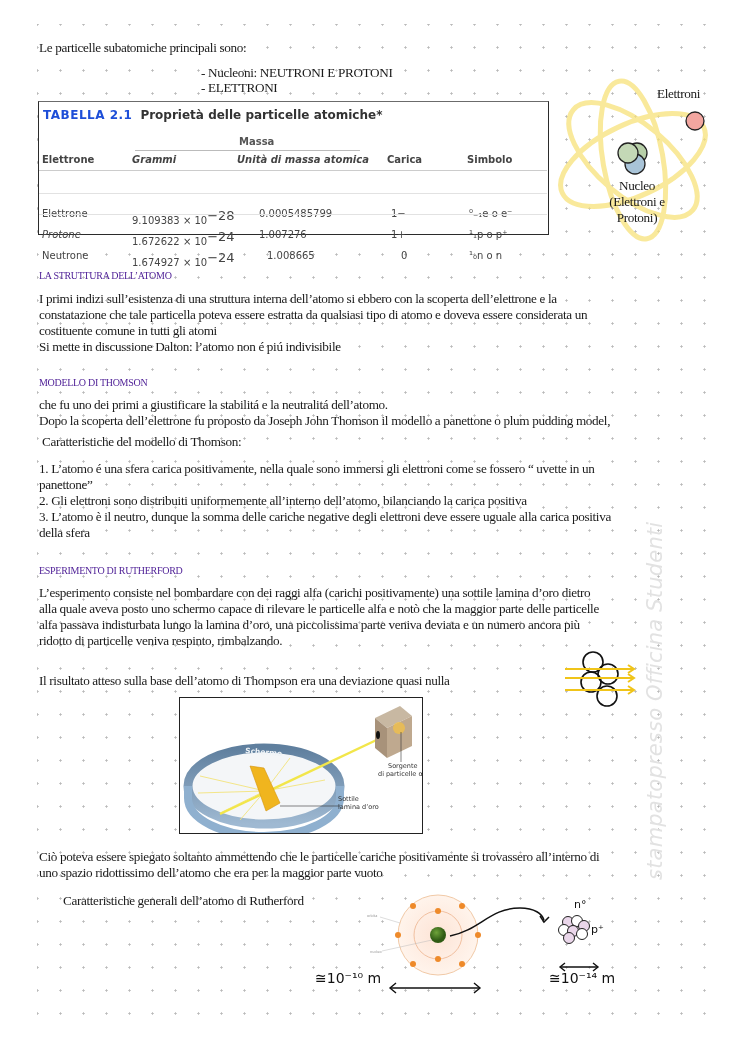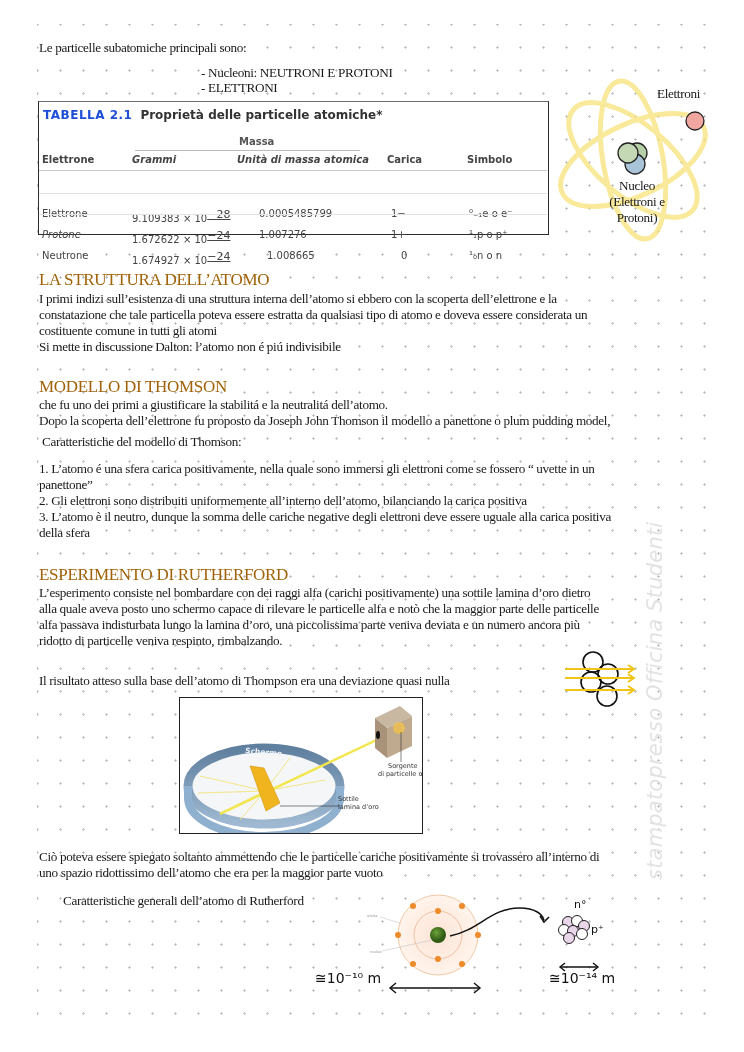--- a/index.html
+++ b/index.html
@@ -11,40 +11,40 @@
   }
   .grid {
     position:absolute; left:37px; top:24px; width:680px; height:1010px;
     background-image: radial-gradient(circle, #b9b9b9 0.9px, transparent 1.3px);
     background-size:23px 23px;
     background-position:-11px -11px;
     z-index:0;
   }
   .abs { position:absolute; z-index:2; }
   .txt { font-size:13.2px; line-height:16px; letter-spacing:-0.35px; }
-  .red { color:#a16207; font-size:17px; letter-spacing:-0.3px; }
+  .red { color:#4c1d95; font-size:10px; letter-spacing:-0.3px; }
   p { margin:0; }
 
   
   .tbl {
     left:38px; top:101px; width:509px; height:132px;
     border:1.5px solid #2b2b2b; border-top:1px solid #6b6b6b; background:#fff;
     font-family:"DejaVu Sans", sans-serif; font-size:10px; color:#444;
   }
   .tbl .cap { position:absolute; left:4px; top:6px; font-size:12px; }
   .tbl .cap .tag { color:#1d4ed8; font-weight:bold; letter-spacing:0.5px; margin-right:8px;}
   .tbl .cap .title { color:#333; font-weight:bold; }
   .tbl .massa { position:absolute; left:200px; top:34px; font-weight:bold; color:#555; }
   .tbl .massa-line { position:absolute; left:96px; top:48px; width:225px; border-top:1px solid #bbb; }
   .tbl .hdr { position:absolute; top:52px; font-weight:bold; color:#444; }
   .tbl .hdr.it { font-style:italic; }
   .tbl .hr { position:absolute; left:0; width:508px; border-top:1px solid #ccc; top:68px; }
   .tbl .row { position:absolute; left:0; width:508px; height:21px; border-bottom:1px solid #e2e2e2; }
   .tbl .cell { position:absolute; top:4px; white-space:nowrap;margin-top:32px; }
-  sup { font-size:11px;text-decoration:underline; }
+  sup { font-size:13px; }
 
   
   .wm {
     position:absolute; left:643px; top:880px; transform-origin:0 0; transform:rotate(-90deg);
     font-family:"DejaVu Sans", sans-serif; font-style:italic; font-size:21px;
     color:#e2e2e2; white-space:nowrap; z-index:1; letter-spacing:0.2px;
   }
 </style>
 </head>
 <body>

